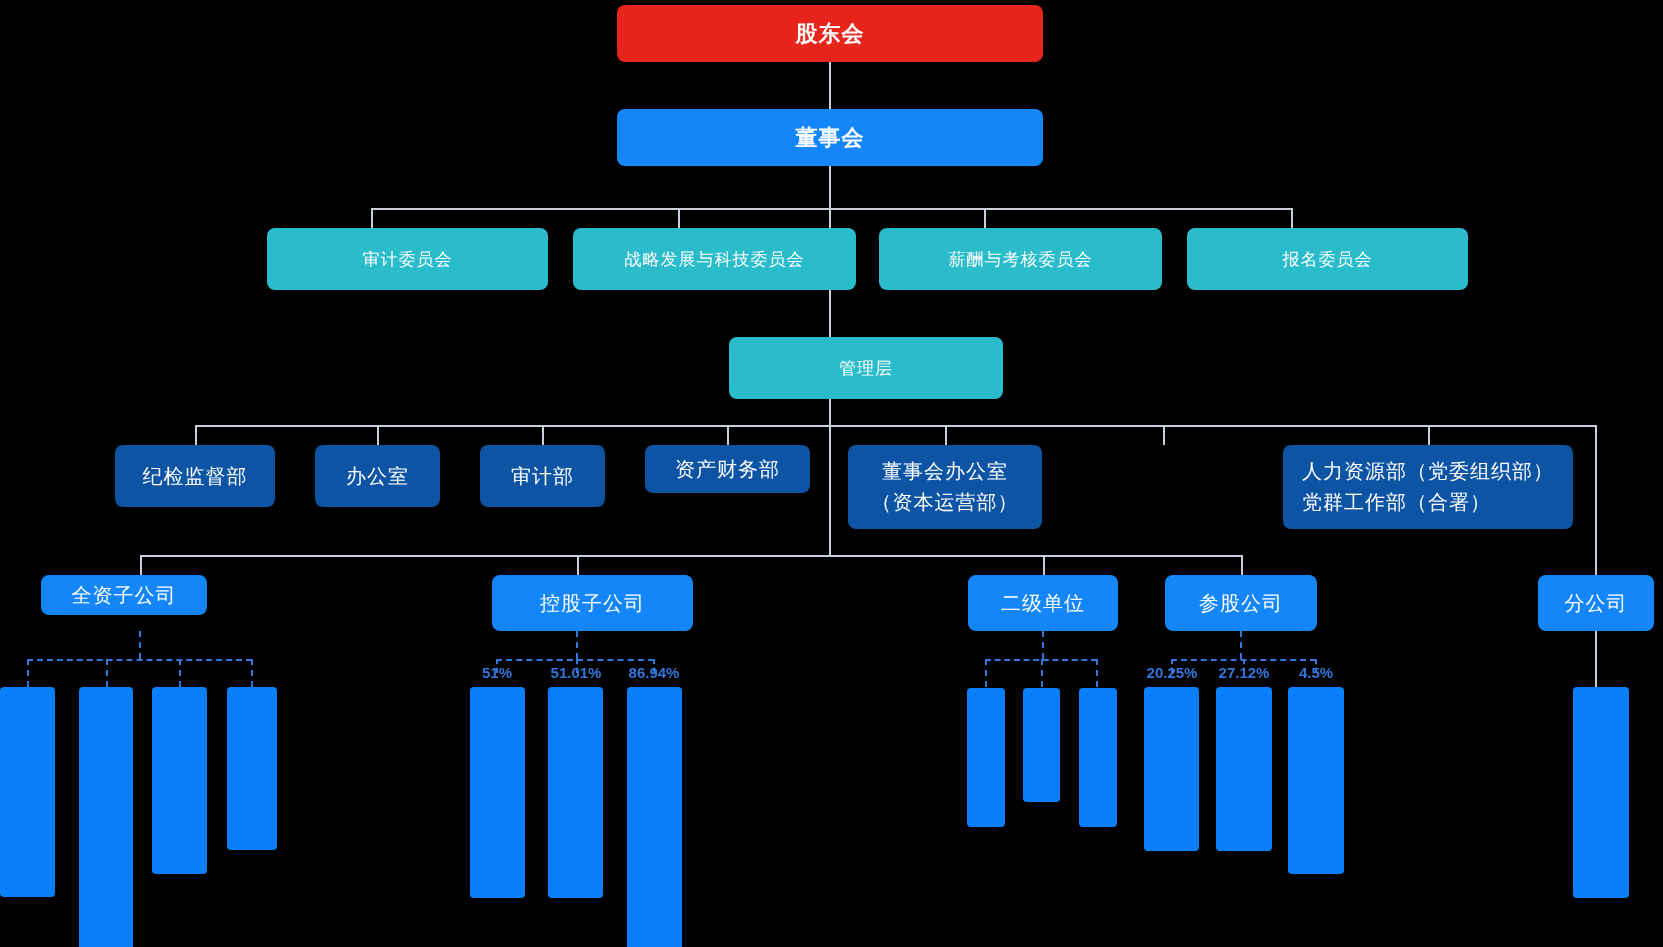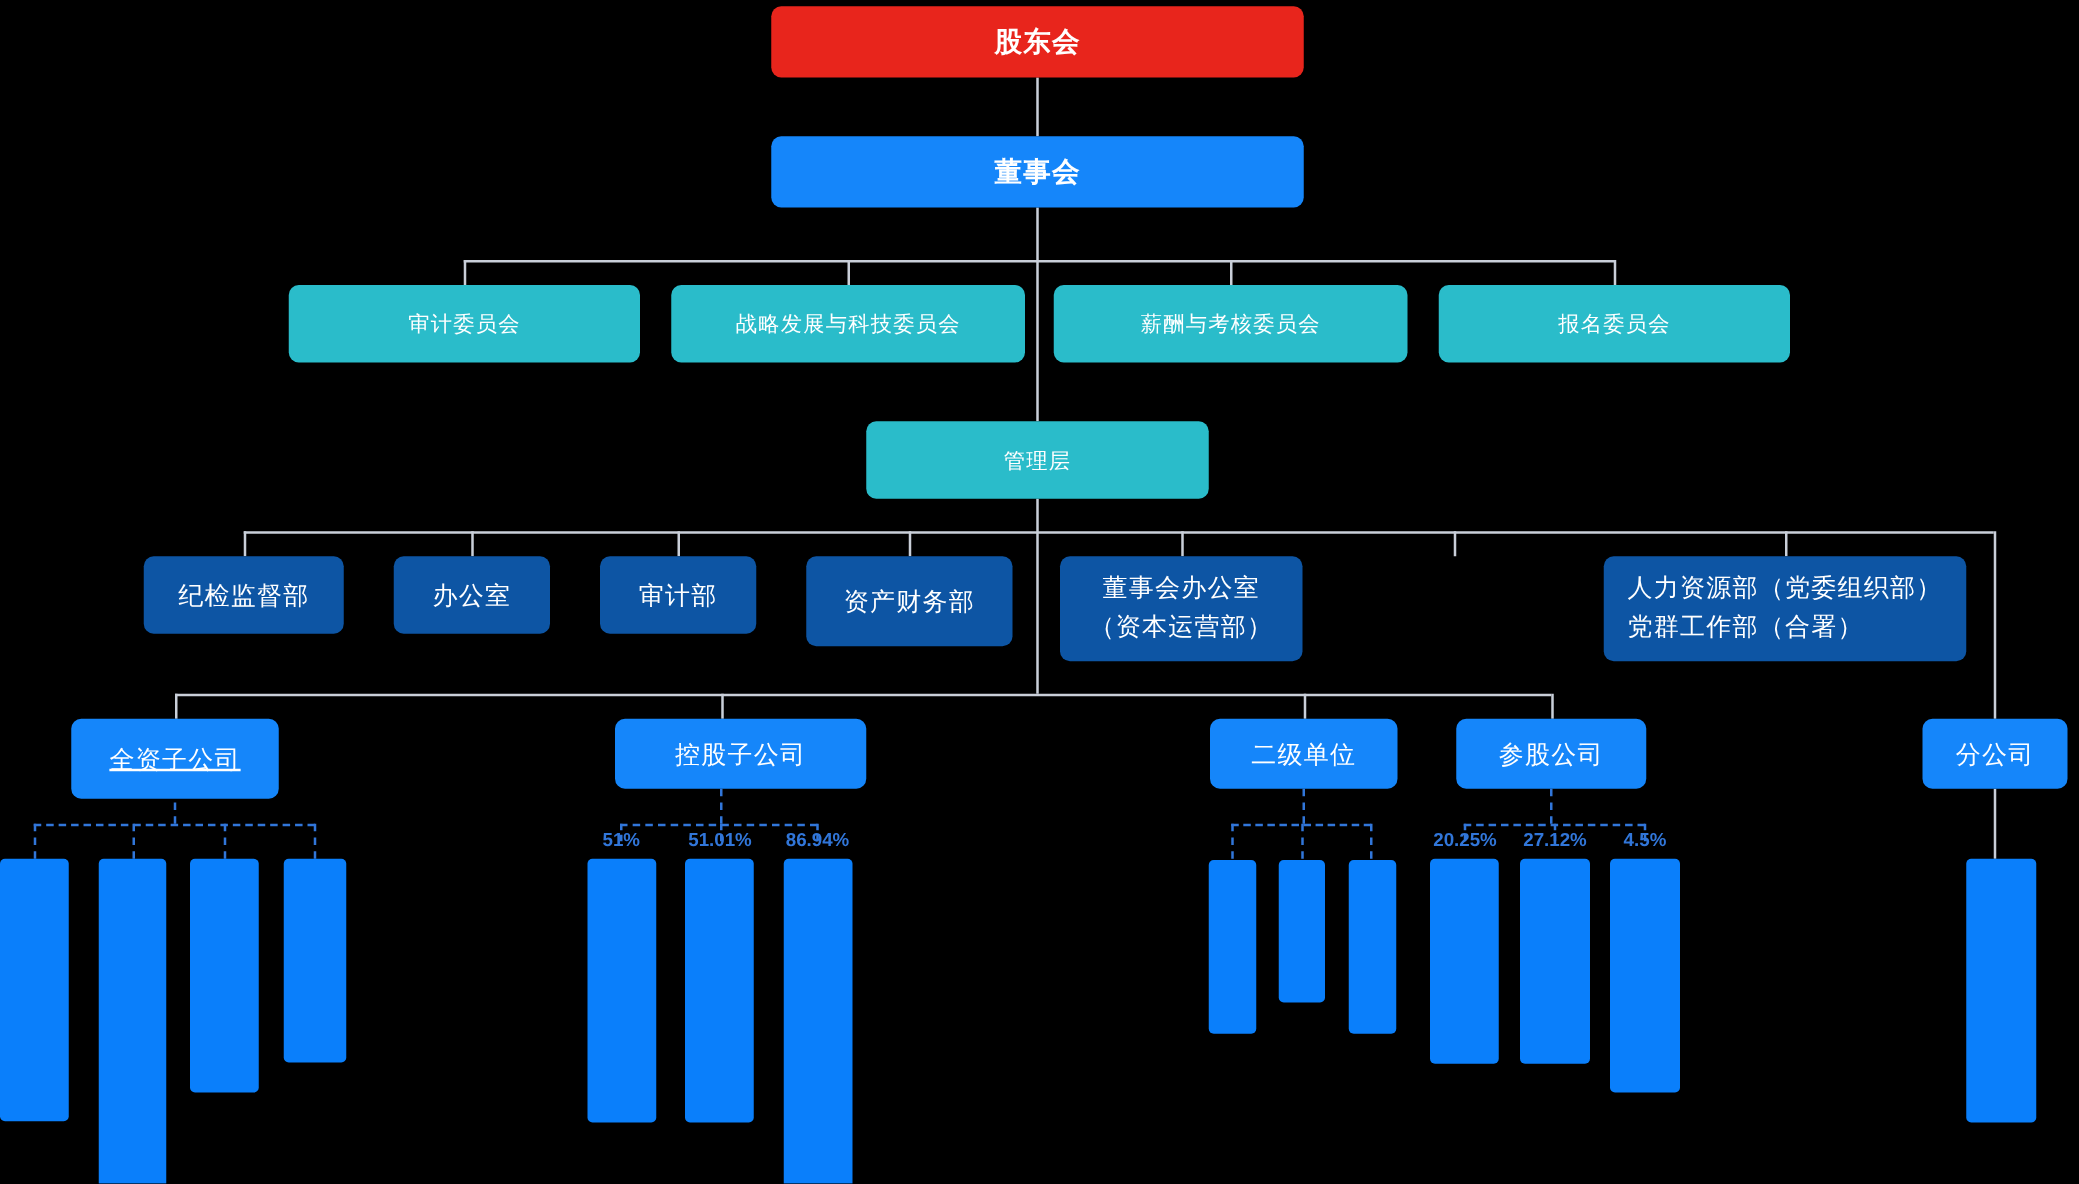--- a/index.html
+++ b/index.html
@@ -12,21 +12,21 @@
   .node{
     position:absolute;display:flex;align-items:center;justify-content:center;
     color:#fff;border-radius:8px;text-align:center;font-weight:500;font-size:20px;
     letter-spacing:1px;
   }
   .red{background:var(--accent-red,#e8251c);}
   .blue{background:var(--accent-blue,#1586fa);}
   .teal{background:var(--teal,#2abcca);}
   .navy{background:var(--navy,#0d55a4);}
   .lvl1{font-size:22px;font-weight:600;}
-  .lvl3{font-size:17px;}
+  .lvl3{font-size:17px;margin-left:36px;}
   .lines{display:flex;flex-direction:column;align-items:center;line-height:1.55;}
   #d-7 .lines{align-items:flex-start;text-align:left;}
   
   .vline,.hline{position:absolute;background:var(--connector,#c9cfd9);}
   .vline{width:2px;} .hline{height:2px;}
   .dv{position:absolute;width:0;border-left:2px dashed var(--dashed,#3176d9);}
   .dh{position:absolute;height:0;border-top:2px dashed var(--dashed,#3176d9);}
   
   .bar{position:absolute;background:var(--bar-blue,#0a7ffb);border-radius:4px;}
   .bar.cut{border-radius:4px 4px 0 0;}
@@ -37,25 +37,25 @@
   #n1{left:617px;top:5px;width:426px;height:57px;}
   #n2{left:617px;top:109px;width:426px;height:57px;}
   #c1{left:231px;top:228px;width:281px;height:62px;}
   #c2{left:537px;top:228px;width:283px;height:62px;}
   #c3{left:843px;top:228px;width:283px;height:62px;}
   #c4{left:1151px;top:228px;width:281px;height:62px;}
   #mg{left:693px;top:337px;width:274px;height:62px;}
   #d-1{left:115px;top:445px;width:160px;height:62px;}
   #d-2{left:315px;top:445px;width:125px;height:62px;}
   #d-3{left:480px;top:445px;width:125px;height:62px;}
-  #d-4{left:645px;top:445px;width:165px;height:72px;}
+  #d-4{left:645px;top:445px;width:165px;height:48px;}
   #d-5{left:848px;top:445px;width:194px;height:84px;}
   #d-6{left:1082px;top:445px;width:163px;height:62px;}
   #d-7{left:1283px;top:445px;width:290px;height:84px;}
-  #s1{left:57px;top:575px;width:166px;height:64px;text-decoration:underline;}
+  #s1{left:41px;top:575px;width:166px;height:40px;}
   #s2{left:492px;top:575px;width:201px;height:56px;}
   #s3{left:968px;top:575px;width:150px;height:56px;}
   #s4{left:1165px;top:575px;width:152px;height:56px;}
   #s5{left:1538px;top:575px;width:116px;height:56px;}
   
   #l1{left:829px;top:62px;height:47px;}
   #l2{left:829px;top:166px;height:171px;}
   #l3{left:371px;top:208px;width:921px;}
   #l4{left:371px;top:208px;height:20px;}
   #l5{left:678px;top:208px;height:20px;}

